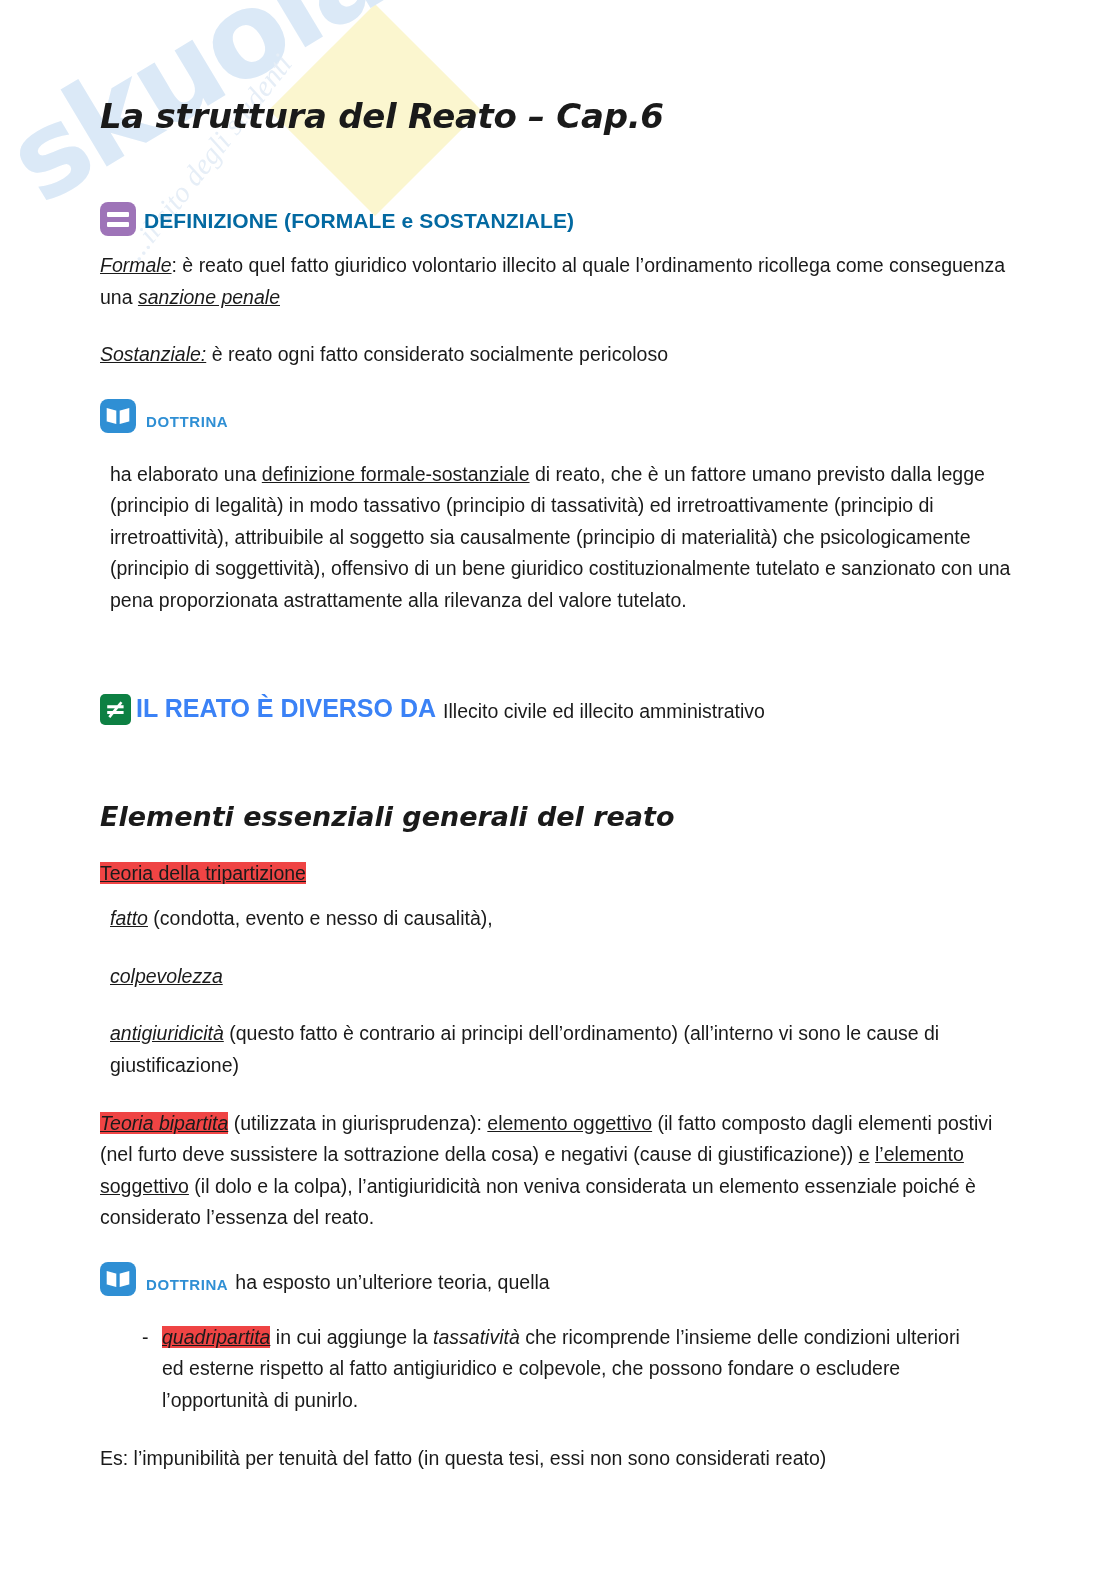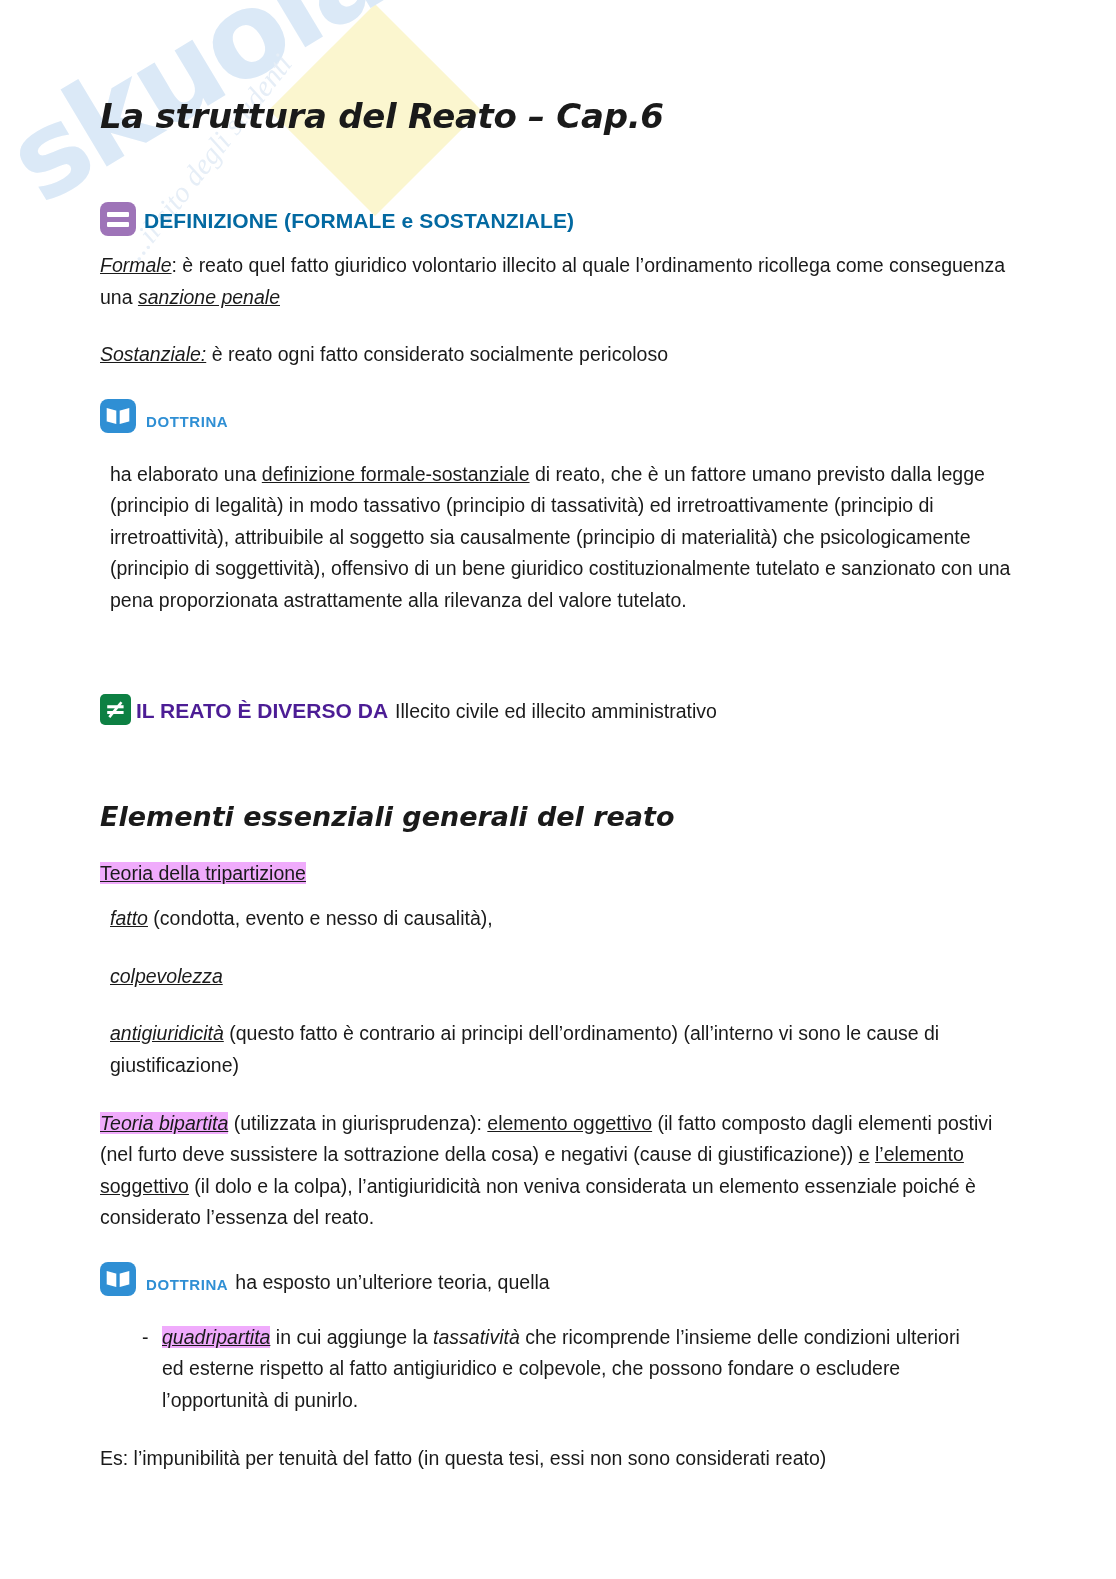--- a/index.html
+++ b/index.html
@@ -182,23 +182,23 @@
   }
   .label-blue {
     color: #2f8fd4;
     font-weight: 700;
     font-size: 15px;
     letter-spacing: 0.6px;
     align-self: flex-end;
     padding-bottom: 3px;
   }
   .label-green {
-    color: #4c1d95;
-    font-weight: 700;
-    font-size: 21px;
+    color: #3b82f6;
+    font-weight: 700;
+    font-size: 25px;
     align-self: flex-end;
     padding-bottom: 2px;
   }
   .label-after {
     font-size: 19.5px;
     color: #1a1a1a;
     align-self: flex-end;
     padding-bottom: 2px;
     padding-left: 7px;
   }
@@ -206,21 +206,21 @@
   h2.section-title {
     font-family: "DejaVu Sans", sans-serif;
     font-size: 27px;
     font-style: italic;
     font-weight: 700;
     margin: 0;
     color: #1a1a1a;
   }
 
   .hl {
-    background: #f0abfc;
+    background: #ef4444;
   }
   .u { text-decoration: underline; }
   .i { font-style: italic; }
   .iu { font-style: italic; text-decoration: underline; }
 
   .indent1 { padding-left: 10px; }
 
   
   .dash-item {
     display: flex;

